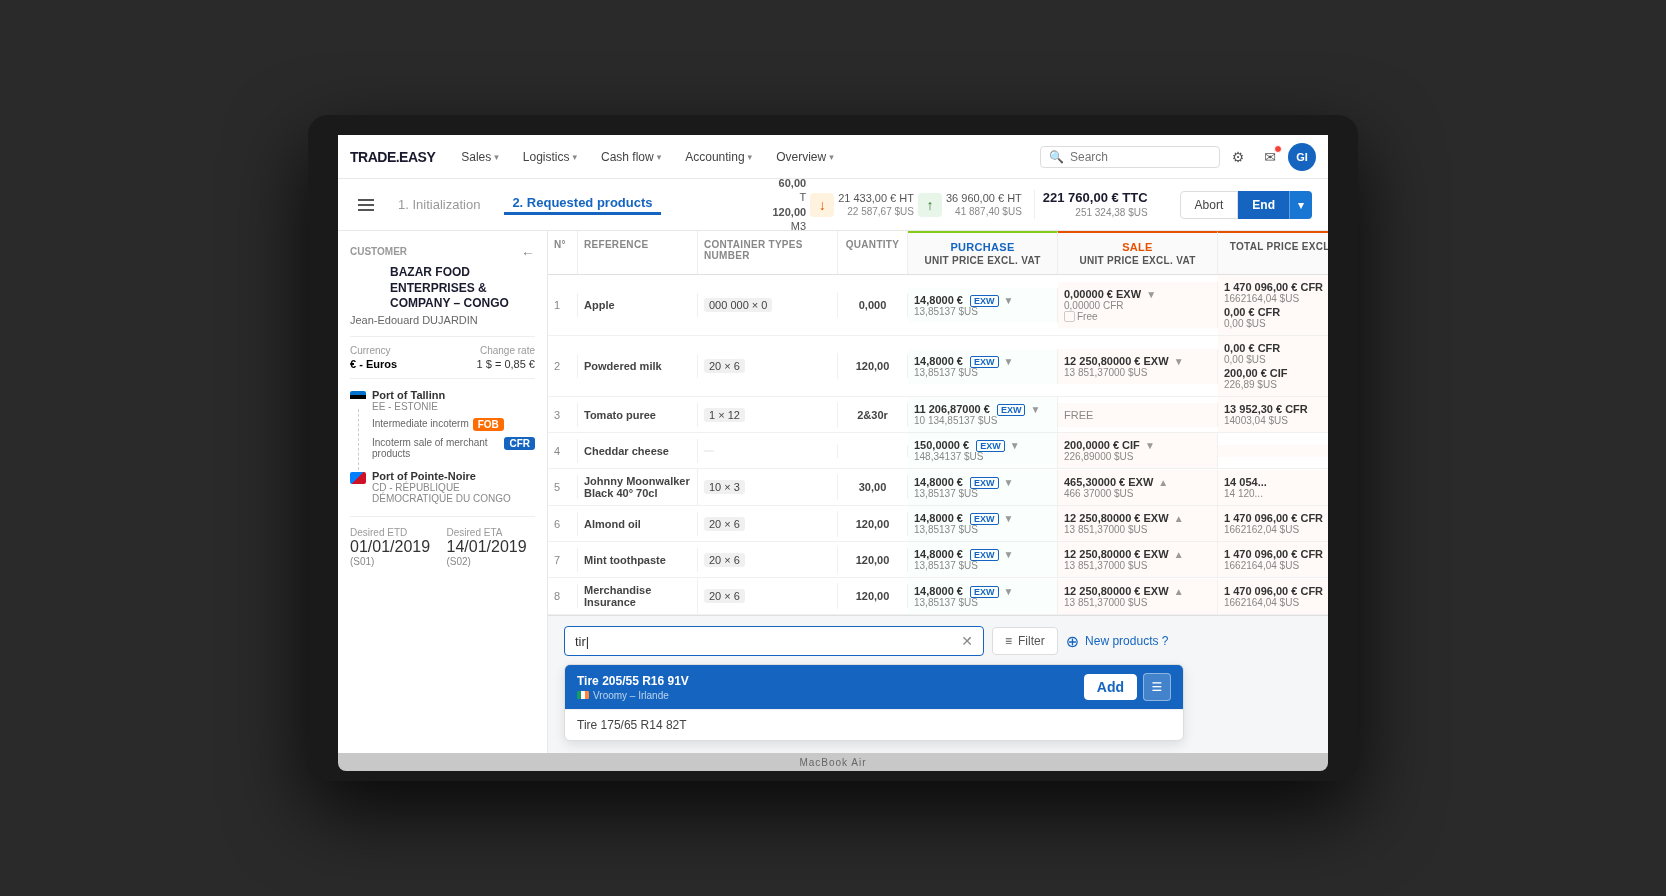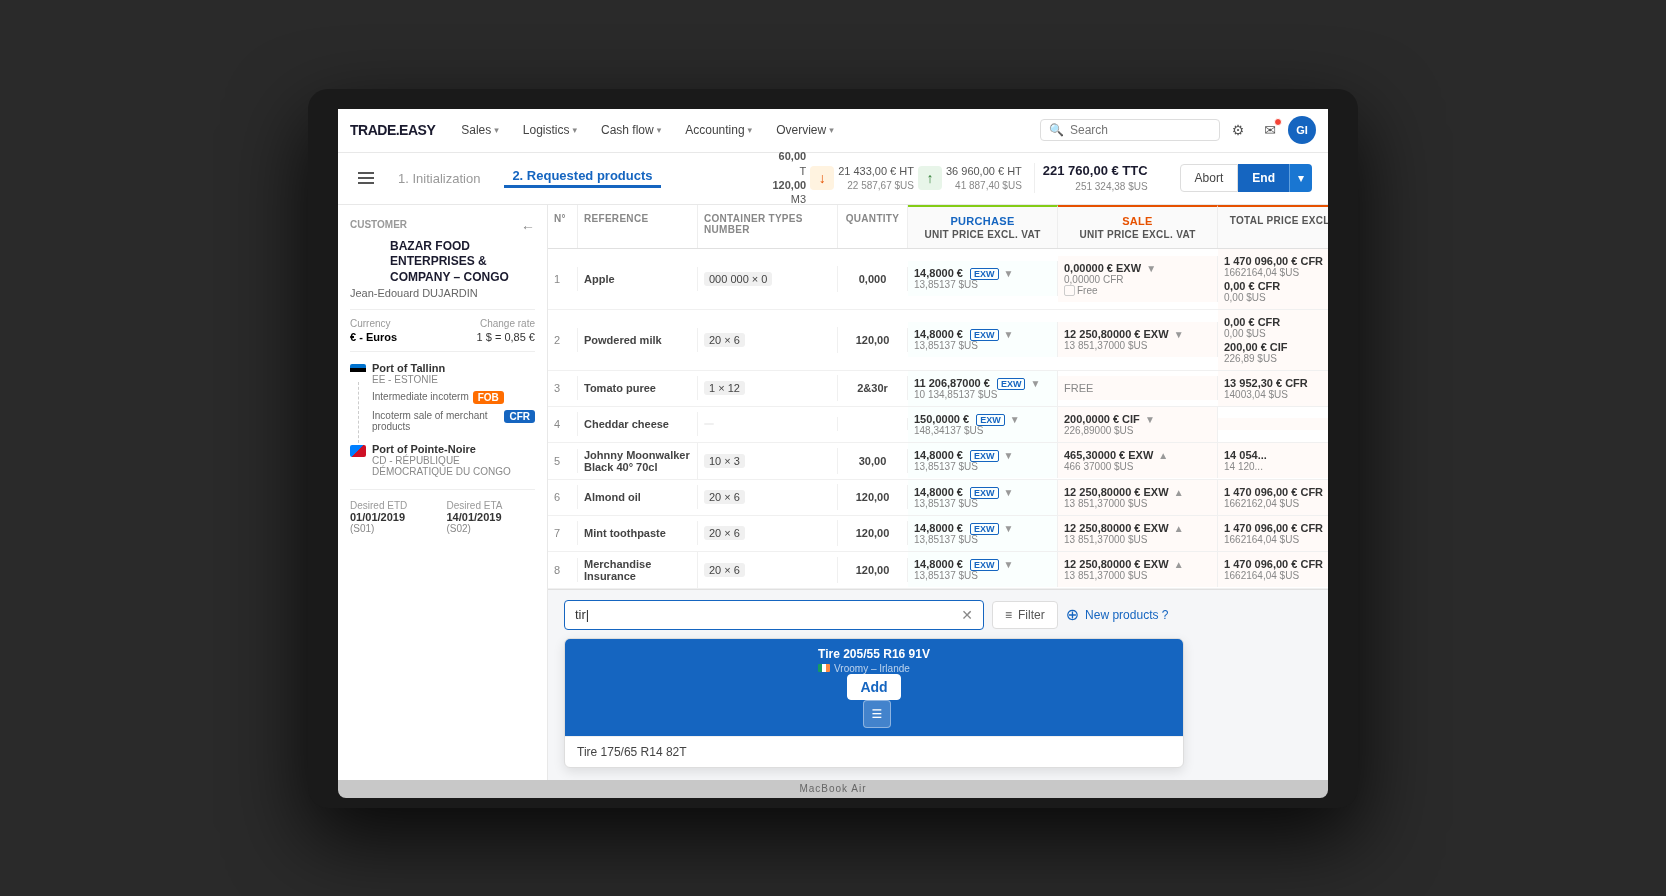--- a/index.html
+++ b/index.html
@@ -313,21 +313,21 @@
     }
     .badge-orange { background: #ff6d00; }
     .badge-blue { background: #1565c0; }
     .date-section {
       margin-top: 10px;
       display: flex;
       gap: 8px;
     }
     .date-block { flex: 1; }
     .date-lbl { color: #999; font-size: 10px; }
-    .date-val { font-size: 11px; font-weight: 700; color: #333; }
+    .date-val { font-size: 16px; font-weight: 400; color: #333; }
     .date-sub { font-size: 10px; color: #888; }
     
     .table-area {
       flex: 1;
       overflow: hidden;
       display: flex;
       flex-direction: column;
     }
     .table-header {
       display: flex;
@@ -496,21 +496,20 @@
       overflow: hidden;
       max-width: 620px;
       box-shadow: 0 4px 12px rgba(0,0,0,0.1);
     }
     .dropdown-item {
       display: flex;
       align-items: center;
       padding: 8px 12px;
       cursor: pointer;
       border-bottom: 1px solid #f0f0f0;
-      flex-direction: column;
     }
     .dropdown-item.selected {
       background: #1565c0;
       color: #fff;
     }
     .dropdown-item-info {
       flex: 1;
     }
     .dropdown-item-name {
       font-size: 12px;

